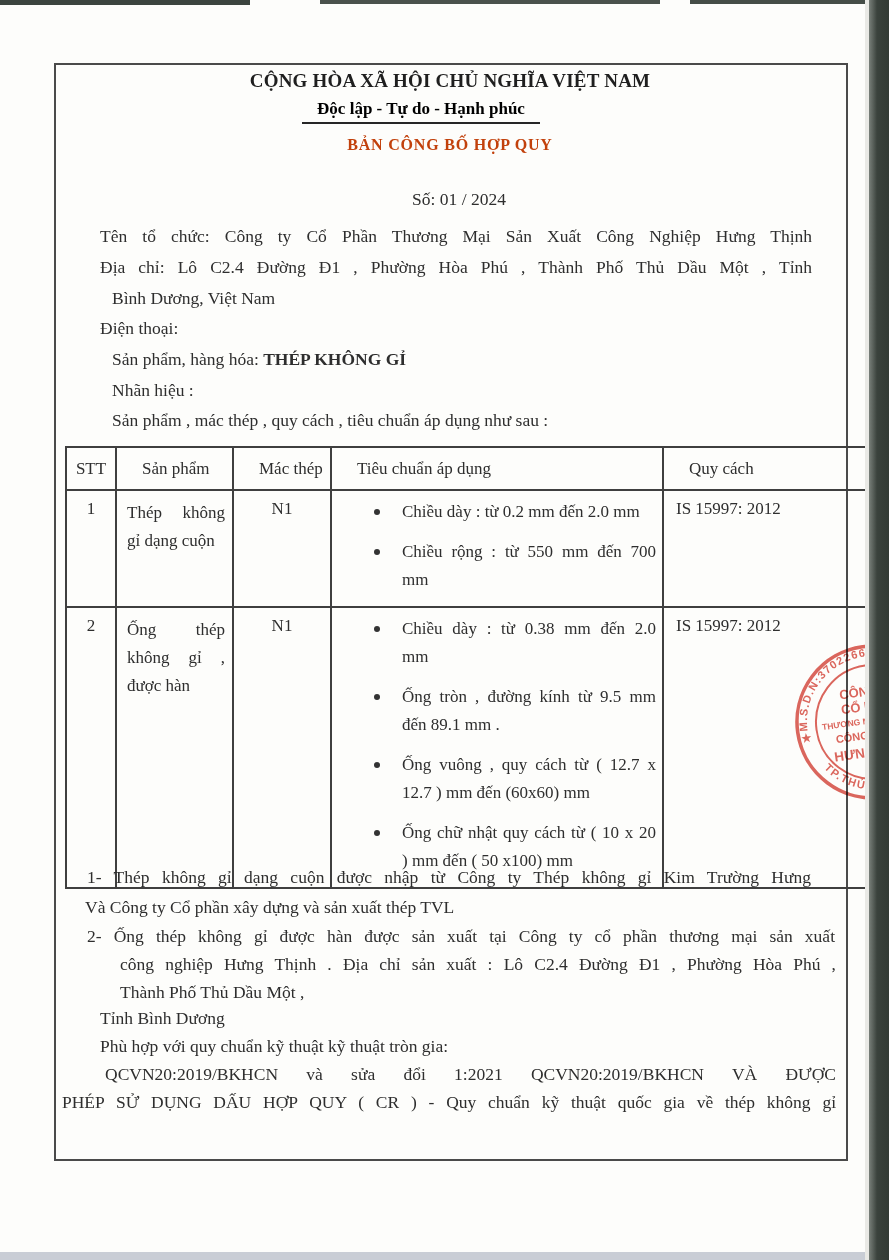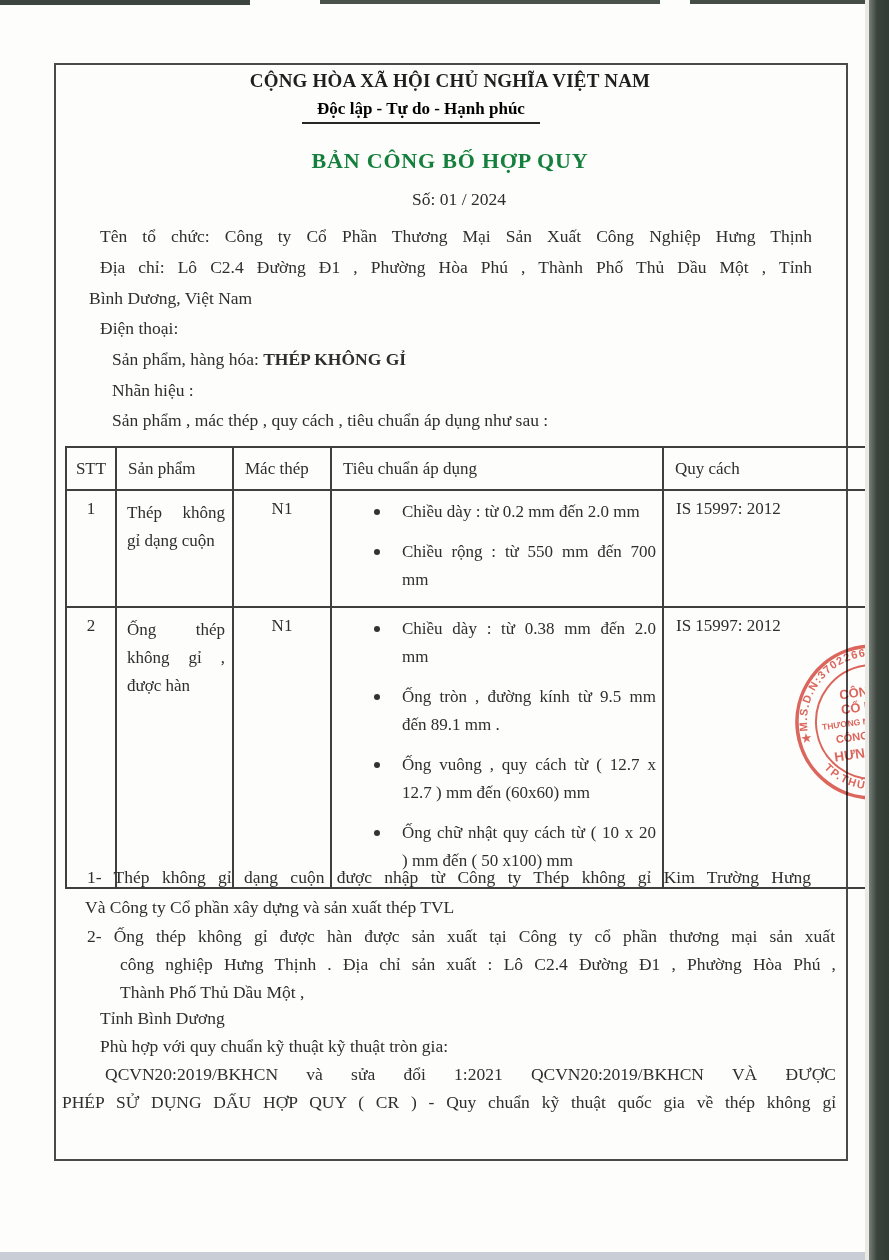--- a/index.html
+++ b/index.html
@@ -16,42 +16,42 @@
   .scan-top-1{position:absolute;left:0;top:0;width:250px;height:5px;background:#3c443f;z-index:27;}
   .scan-top-2{position:absolute;left:320px;top:0;width:340px;height:4px;background:#4a524c;z-index:27;}
   .scan-top-3{position:absolute;left:690px;top:0;width:199px;height:4px;background:#454d47;z-index:27;}
 
   .frame{position:absolute;left:54px;top:63px;width:790px;height:1094px;border:2px solid #4a4a4a;}
 
   .centerline{position:absolute;left:55px;width:790px;text-align:center;}
   .motto1{top:70px;font-weight:bold;font-size:19px;letter-spacing:.2px;color:#1f1f1f;}
   .motto2{top:99px;font-weight:bold;font-size:17px;transform:translateX(-29px);color:#000000;}
   .motto2 span{display:inline-block;border-bottom:2px solid #262626;padding:0 15px 3px 15px;}
-  .doc-title{top:148px;font-weight:bold;font-size:22px;letter-spacing:.8px;color:#15803d;}
+  .doc-title{top:136px;font-weight:bold;font-size:16px;letter-spacing:.8px;color:#c2410c;}
   .doc-number{top:189px;font-size:17.5px;transform:translateX(9px);}
 
   .line{position:absolute;font-size:17.5px;line-height:24px;white-space:nowrap;}
   .wrapline{position:absolute;font-size:17.5px;line-height:24px;}
   .jst{text-align:justify;text-align-last:justify;white-space:normal;}
   .i1{left:100px;top:224px;width:712px;}
   .i2{left:100px;top:255px;width:712px;}
-  .i3{left:89px;top:286px;text-align:right;}
+  .i3{left:112px;top:286px;text-align:right;}
   .i4{left:100px;top:316px;}
   .i5{left:112px;top:347px;}
   .i6{left:112px;top:378px;}
   .i7{left:112px;top:408px;}
   .bold{font-weight:bold;}
 
   
   .doc-table{position:absolute;left:65px;top:446px;width:833px;border:2px solid #3f3f3f;box-sizing:border-box;background:transparent;}
   .t-row{display:grid;grid-template-columns:50px 117px 98px 332px 1fr;}
   .t-row + .t-row{border-top:2px solid #3f3f3f;}
   .t-cell{border-right:2px solid #3f3f3f;font-size:17px;box-sizing:border-box;overflow:hidden;}
   .t-cell:last-child{border-right:none;}
-  .t-head .t-cell{height:41px;display:flex;align-items:center;padding-left:11px;}
+  .t-head .t-cell{height:41px;display:flex;align-items:center;padding-left:25px;}
   .t-head .t-cell.cc{justify-content:center;padding-left:0;}
   .t-body1 .t-cell{min-height:92px;}
   .t-body2 .t-cell{min-height:236px;}
   .cell-stt{text-align:center;padding-top:8px;}
   .cell-sp{padding:8px 7px 0 10px;line-height:28px;}
   .cell-mt{text-align:center;padding-top:8px;}
   .cell-qc{padding:7px 6px 0 0;}
   .cell-tc{padding:8px 4px 0 12px;}
   .sp-line{white-space:nowrap;}
   .sp-line.jl{text-align:justify;text-align-last:justify;white-space:normal;}

